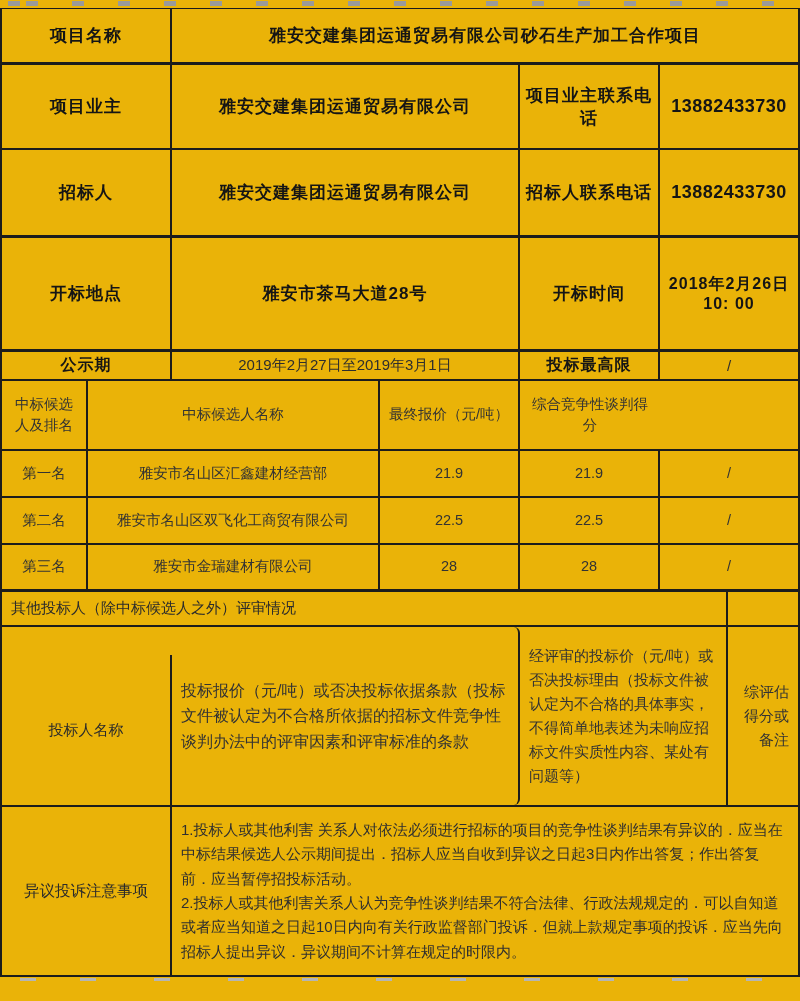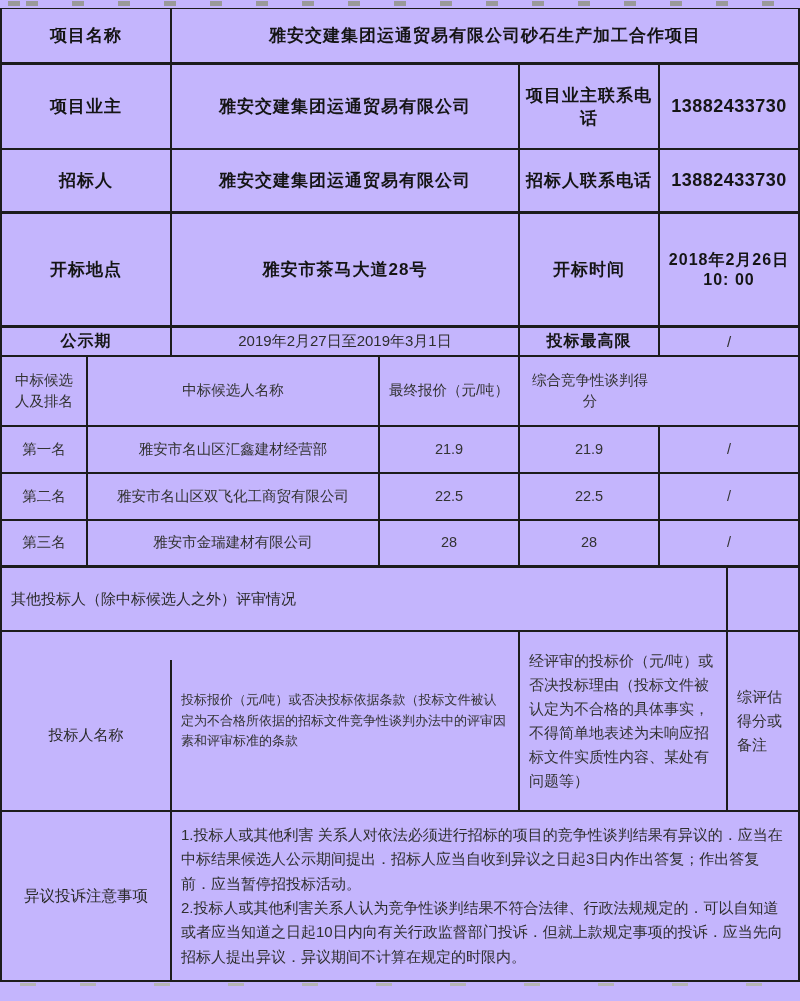--- a/index.html
+++ b/index.html
@@ -1,17 +1,17 @@
 <!DOCTYPE html>
 <html><head>
 <meta charset="utf-8">
 <style>
   * { margin:0; padding:0; box-sizing:border-box; }
   body { background:#f2f2f2; font-family:"Liberation Sans","DejaVu Sans",sans-serif; }
-  .page { position:relative; width:800px; height:1001px; background:#c4b5fd; margin:0 auto; overflow:hidden; }
+  .page { position:relative; width:800px; height:1001px; background:#eab308; margin:0 auto; overflow:hidden; }
 
   
   .tick-top { height:5px; margin-top:1px;
     background:repeating-linear-gradient(to right,#9a9a9a 0 12px,transparent 12px 46px);
     background-position:26px 0; }
   .tick-bottom { height:3px; margin-top:1px;
     background:repeating-linear-gradient(to right,#b5b5b5 0 16px,transparent 16px 74px);
     background-position:80px 0; }
 
   .table { margin-top:2px; border:2px solid #1c1c1c; border-top-width:1px; width:800px; }
@@ -32,26 +32,26 @@
 
   .bold { font-weight:bold; font-size:17px; letter-spacing:1px; }
   .num  { font-weight:bold; font-size:18px; letter-spacing:0.5px; }
   .mid  { font-size:15px; color:#2e2e2e; }
   .small{ font-size:14.5px; color:#333333; line-height:1.45; }
   .left { justify-content:flex-start; text-align:left; }
   .pad  { padding-left:9px; padding-right:9px; }
 
   .h-r1   { height:56px; }
   .h-r2   { height:85px; }
-  .h-r3   { height:64px; }
+  .h-r3   { height:88px; }
   .h-r4   { height:114px; }
   .h-r5   { height:29px; }
   .h-hdr  { height:70px; }
   .h-cand { height:47px; }
-  .h-oth  { height:64px; }
+  .h-oth  { height:35px; }
   .h-rev  { height:180px; }
   .h-obj  { height:168px; }
 
   .paras { font-size:15px; color:#2f2f2f; line-height:1.62; text-align:left; }
   .paras p { margin:0; }
 </style>
 </head>
 <body>
 
 <div class="page">
@@ -123,23 +123,23 @@
       <div class="c small">/</div>
     </div>
 
     <div class="row cols-oth h-oth">
       <div class="c left pad" style="font-size:15px;color:#2b2b2b;">其他投标人（除中标候选人之外）评审情况</div>
       <div class="c"></div>
     </div>
 
     <div class="row cols-rev h-rev">
       <div class="c" style="font-size:15px;color:#2b2b2b;margin-top:28px;">投标人名称</div>
-      <div class="c small left pad" style="line-height:1.6;font-size:13px;">投标报价（元/吨）或否决投标依据条款（投标文件被认定为不合格所依据的招标文件竞争性谈判办法中的评审因素和评审标准的条款</div>
+      <div class="c small left pad" style="line-height:1.6;font-size:16px;border-radius:6px;">投标报价（元/吨）或否决投标依据条款（投标文件被认定为不合格所依据的招标文件竞争性谈判办法中的评审因素和评审标准的条款</div>
       <div class="c small left pad" style="line-height:1.6;font-size:15px;">经评审的投标价（元/吨）或否决投标理由（投标文件被认定为不合格的具体事实，不得简单地表述为未响应招标文件实质性内容、某处有问题等）</div>
-      <div class="c small left pad" style="line-height:1.6;font-size:15px;">综评估得分或备注</div>
+      <div class="c small left pad" style="line-height:1.6;font-size:15px;text-align:right;">综评估得分或备注</div>
     </div>
 
     <div class="row cols-one h-obj">
       <div class="c" style="font-size:15.5px;color:#2b2b2b;">异议投诉注意事项</div>
       <div class="c left pad">
         <div class="paras">
           <p>1.投标人或其他利害 关系人对依法必须进行招标的项目的竞争性谈判结果有异议的．应当在中标结果候选人公示期间提出．招标人应当自收到异议之日起3日内作出答复；作出答复前．应当暂停招投标活动。</p>
           <p>2.投标人或其他利害关系人认为竞争性谈判结果不符合法律、行政法规规定的．可以自知道或者应当知道之日起10日内向有关行政监督部门投诉．但就上款规定事项的投诉．应当先向招标人提出异议．异议期间不计算在规定的时限内。</p>
         </div>
       </div>

